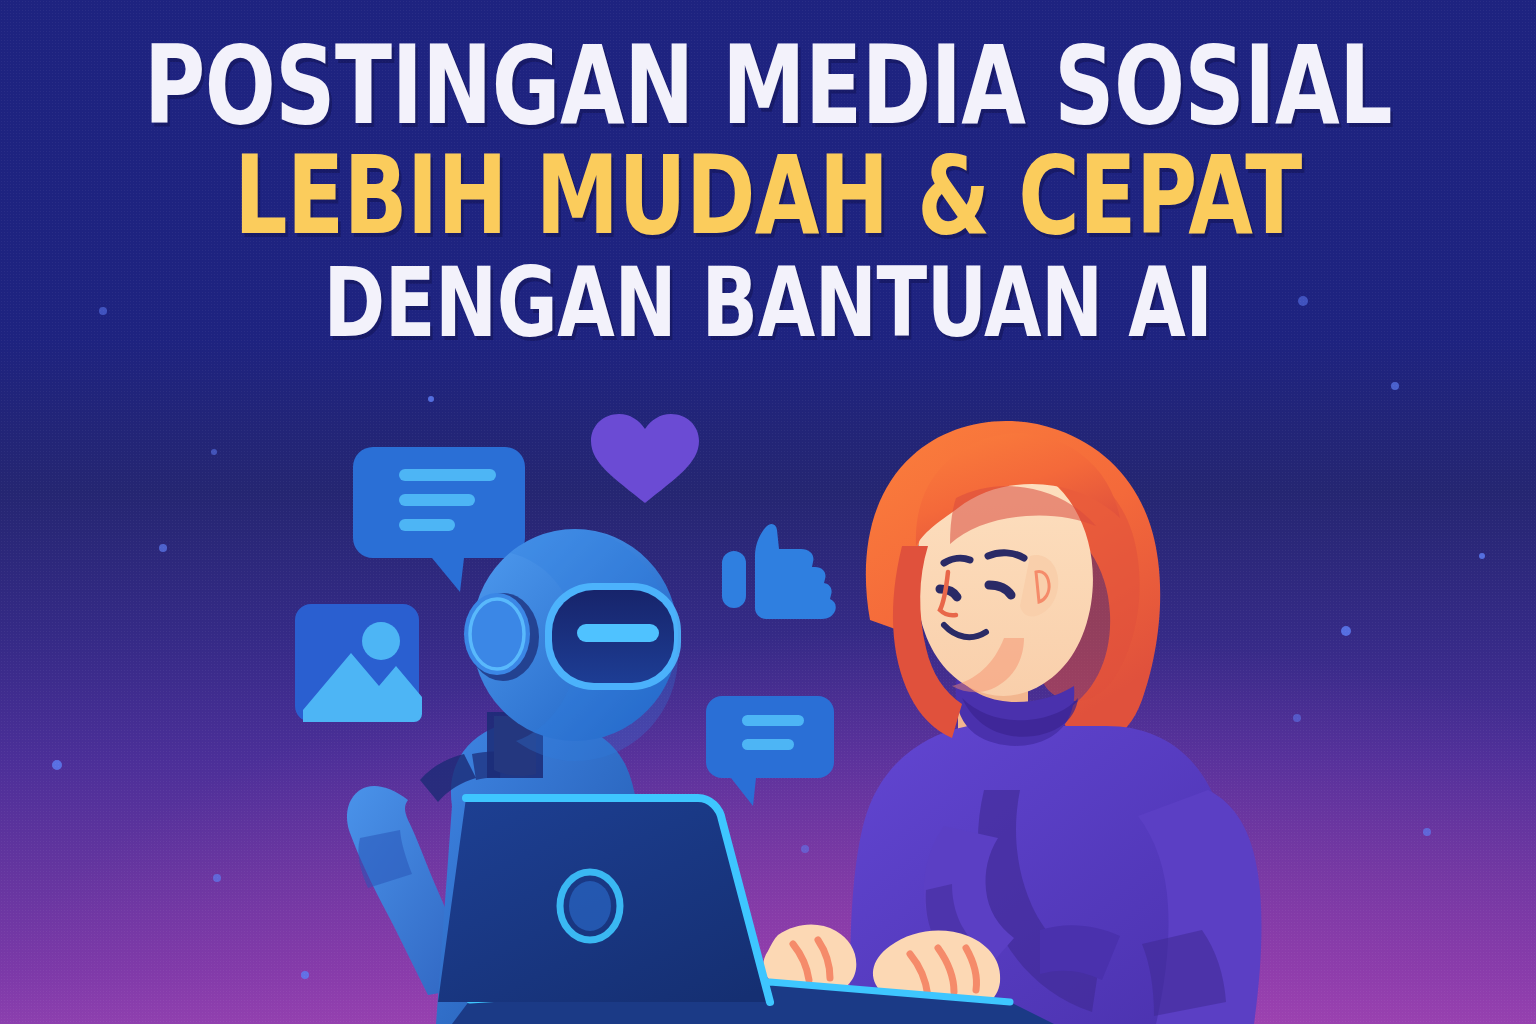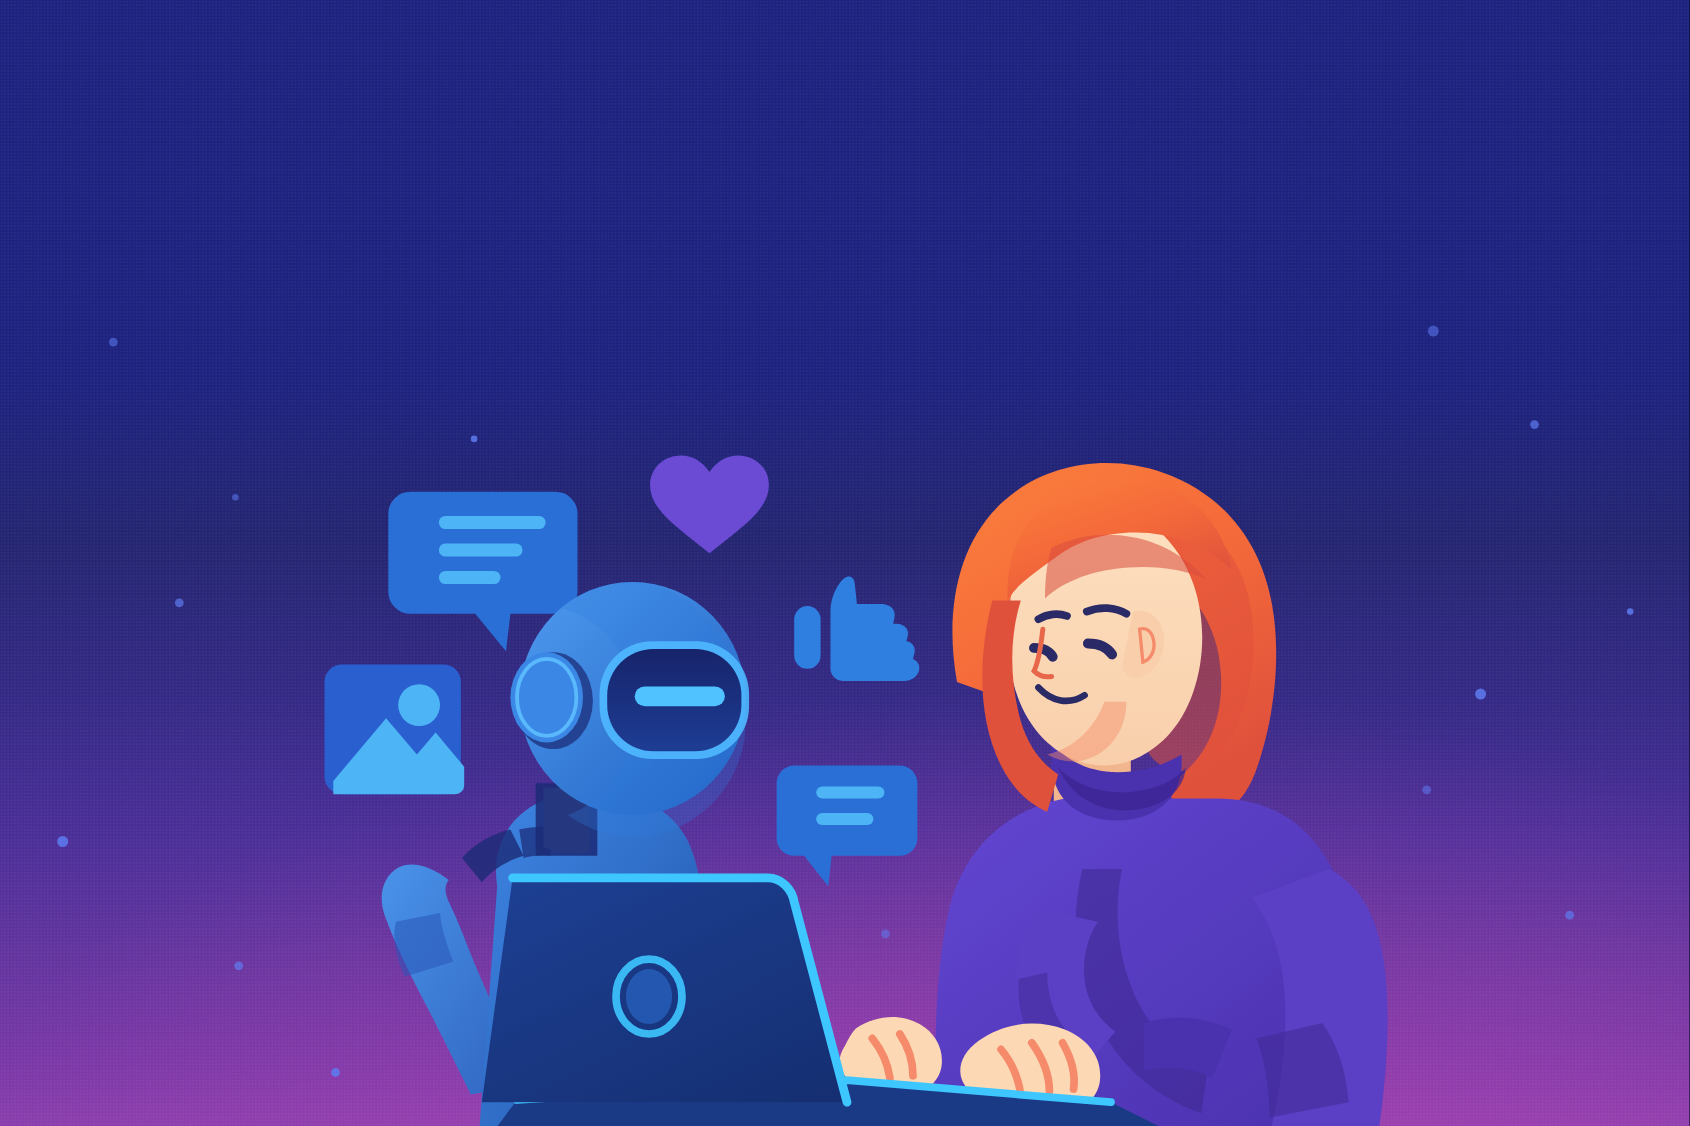--- a/index.html
+++ b/index.html
@@ -95,20 +95,25 @@
       <div class="star" style="left: 1341px; top: 626px; width: 10px; height: 10px; background: rgb(92, 122, 240); opacity: 0.85;"></div>
       <div class="star" style="left: 1293px; top: 714px; width: 8px; height: 8px; background: rgb(92, 122, 240); opacity: 0.55;"></div>
       <div class="star" style="left: 1423px; top: 828px; width: 8px; height: 8px; background: rgb(92, 122, 240); opacity: 0.7;"></div>
       <div class="star" style="left: 1479px; top: 553px; width: 6px; height: 6px; background: rgb(92, 122, 240); opacity: 0.85;"></div>
       <div class="star" style="left: 801px; top: 845px; width: 8px; height: 8px; background: rgb(92, 122, 240); opacity: 0.55;"></div>
       <div class="star" style="left: 1077px; top: 846px; width: 8px; height: 8px; background: rgb(92, 122, 240); opacity: 0.7;"></div>
       <div class="star" style="left: 428px; top: 396px; width: 6px; height: 6px; background: rgb(92, 122, 240); opacity: 0.85;"></div>
       <div class="star" style="left: 1251px; top: 953px; width: 8px; height: 8px; background: rgb(92, 122, 240); opacity: 0.55;"></div>
     </div>
 
+  <div class="headline">
+    <p class="hl-line hl-1">POSTINGAN MEDIA SOSIAL</p>
+    <p class="hl-line hl-2">LEBIH MUDAH &amp; CEPAT</p>
+    <p class="hl-line hl-3">DENGAN BANTUAN AI</p>
+  </div>
 
   <div class="stage">
     <svg viewBox="0 0 1536 1024" xmlns="http://www.w3.org/2000/svg">
       <defs>
         <linearGradient id="gRobotHead" x1="0" y1="0" x2="1" y2="1">
           <stop offset="0" stop-color="#4f9cf0"></stop>
           <stop offset="1" stop-color="#1f5fc0"></stop>
         </linearGradient>
         <linearGradient id="gRobotBody" x1="0" y1="0" x2="1" y2="1">
           <stop offset="0" stop-color="#3f86e4"></stop>

